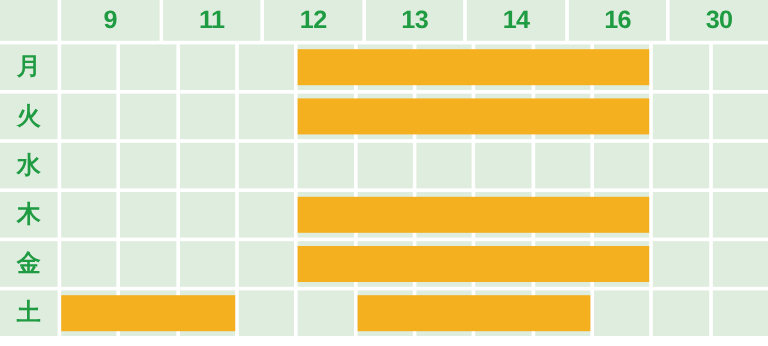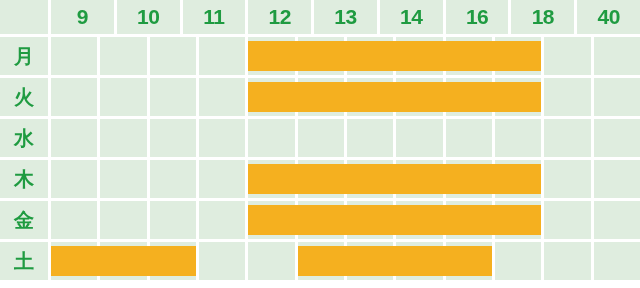--- a/index.html
+++ b/index.html
@@ -96,28 +96,26 @@
   }
 </style>
 </head>
 <body>
 
 <div id="schedule-table">
 
   <div class="header-row">
     <div class="corner-cell"></div>
   <div class="hour-head">9</div>
-      <div class="hour-head">10</div>
       <div class="hour-head">11</div>
       <div class="hour-head">12</div>
       <div class="hour-head">13</div>
       <div class="hour-head">14</div>
       <div class="hour-head">16</div>
-      <div class="hour-head">18</div>
-      <div class="hour-head">40</div>
+      <div class="hour-head">30</div>
     </div>
 
   <div class="day-row" style="top: 37px;">
       <div class="day-label">月</div>
       <div class="hour-cell"></div>
       <div class="hour-cell"></div>
       <div class="hour-cell"></div>
       <div class="hour-cell"></div>
       <div class="hour-cell"></div>
       <div class="hour-cell"></div>

